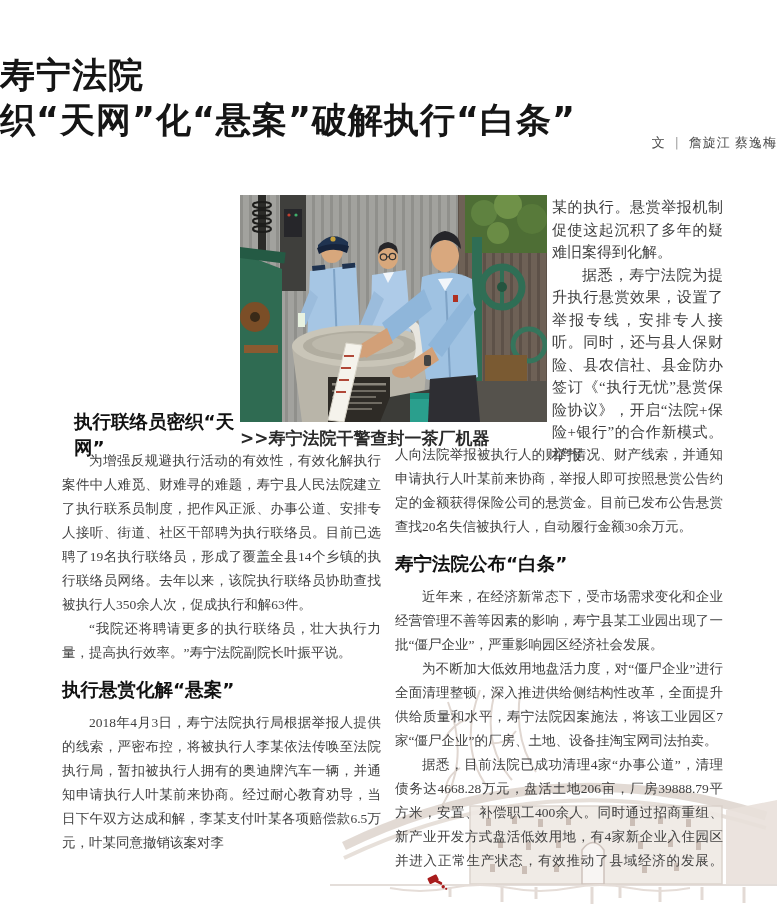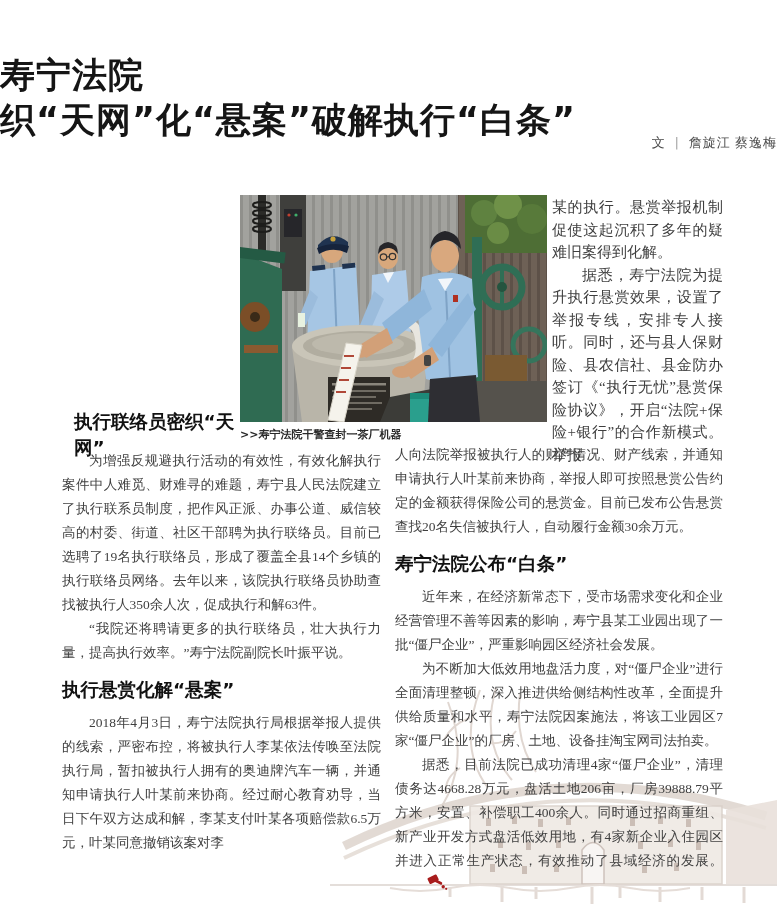--- a/index.html
+++ b/index.html
@@ -21,21 +21,21 @@
   .right-full{top:443px;left:395px;width:328px;font-size:13.5px;line-height:24px;}
   h2{font-family:"DejaVu Sans","Liberation Sans",sans-serif;font-weight:bold;color:#111;
      font-size:18.5px;margin:12px;}
   .h2-flow{margin:13px 0 9px 0;}
   .heading1{top:397px;left:62px;width:190px;line-height:26px;font-size:18.5px;
             font-family:"DejaVu Sans","Liberation Sans",sans-serif;font-weight:bold;color:#111;}
   
   .photo{top:195px;left:240px;width:307px;height:227px;background:#8f8f8b;}
   .photo svg{display:block;}
   .caption{top:427px;left:240px;width:330px;font-family:"DejaVu Sans","Liberation Sans",sans-serif;
-           font-size:11px;font-weight:600;color:#2a2a2a;}
+           font-size:17px;font-weight:600;color:#2a2a2a;}
   
   .gavel{display:inline-block;vertical-align:-2px;margin-left:5px;line-height:0;}
   
   .watermark{position:absolute;left:330px;top:688px;width:447px;height:217px;z-index:0;pointer-events:none;}
 </style>
 </head>
 <body>
 
 <div class="page">
 
@@ -208,32 +208,32 @@
   <div class="layer caption">&gt;&gt;寿宁法院干警查封一茶厂机器</div>
 
   <div class="layer right-narrow">
     <p>某的执行。悬赏举报机制促使这起沉积了多年的疑难旧案得到化解。</p>
     <p class="indent">据悉，寿宁法院为提升执行悬赏效果，设置了举报专线，安排专人接听。同时，还与县人保财险、县农信社、县金防办签订《“执行无忧”悬赏保险协议》，开启“法院+保险+银行”的合作新模式。举报</p>
   </div>
 
   <h2 class="layer heading1">执行联络员密织“天网”</h2>
 
   <div class="layer left-full">
-    <p class="indent">为增强反规避执行活动的有效性，有效化解执行案件中人难觅、财难寻的难题，寿宁县人民法院建立了执行联系员制度，把作风正派、办事公道、威信较高的村委、街道、社区干部聘为执行联络员。目前已选聘了19名执行联络员，形成了覆盖全县14个乡镇的执行联络员网络。去年以来，该院执行联络员协助查找被执行人350余人次，促成执行和解63件。</p>
+    <p class="indent">为增强反规避执行活动的有效性，有效化解执行案件中人难觅、财难寻的难题，寿宁县人民法院建立了执行联系员制度，把作风正派、办事公道、安排专人接听、街道、社区干部聘为执行联络员。目前已选聘了19名执行联络员，形成了覆盖全县14个乡镇的执行联络员网络。去年以来，该院执行联络员协助查找被执行人350余人次，促成执行和解63件。</p>
     <p class="indent">“我院还将聘请更多的执行联络员，壮大执行力量，提高执行效率。”寿宁法院副院长叶振平说。</p>
     <h2 class="h2-flow">执行悬赏化解“悬案”</h2>
     <p class="indent">2018年4月3日，寿宁法院执行局根据举报人提供的线索，严密布控，将被执行人李某依法传唤至法院执行局，暂扣被执行人拥有的奥迪牌汽车一辆，并通知申请执行人叶某前来协商。经过耐心教育劝导，当日下午双方达成和解，李某支付叶某各项赔偿款6.5万元，叶某同意撤销该案对李</p>
   </div>
 
   <div class="layer right-full">
     <p>人向法院举报被执行人的财产情况、财产线索，并通知申请执行人叶某前来协商，举报人即可按照悬赏公告约定的金额获得保险公司的悬赏金。目前已发布公告悬赏查找20名失信被执行人，自动履行金额30余万元。</p>
     <h2 class="h2-flow">寿宁法院公布“白条”</h2>
     <p class="indent">近年来，在经济新常态下，受市场需求变化和企业经营管理不善等因素的影响，寿宁县某工业园出现了一批“僵尸企业”，严重影响园区经济社会发展。</p>
     <p class="indent">为不断加大低效用地盘活力度，对“僵尸企业”进行全面清理整顿，深入推进供给侧结构性改革，全面提升供给质量和水平，寿宁法院因案施法，将该工业园区7家“僵尸企业”的厂房、土地、设备挂淘宝网司法拍卖。</p>
-    <p class="indent"><span>据悉，目前法院已成功清理4家“僵尸企业”，清理债务达4668.28万元，盘活土地206亩，厂房39888.79平方米，安置、补偿职工400余人。同时通过招商重组、新产业开发方式盘活低效用地，有4家新企业入住园区并进入正常生产状态，有效推动了县域经济的发展。</span><span class="gavel"><svg width="21" height="17" viewBox="0 0 21 17">
+    <p class="indent"><span>据悉，目前法院已成功清理4家“办事公道”，清理债务达4668.28万元，盘活土地206亩，厂房39888.79平方米，安置、补偿职工400余人。同时通过招商重组、新产业开发方式盘活低效用地，有4家新企业入住园区并进入正常生产状态，有效推动了县域经济的发展。</span><span class="gavel"><svg width="21" height="17" viewBox="0 0 21 17">
             <g fill="#a81c1c">
               <rect x="1" y="2" width="10" height="6.5" rx="1" transform="rotate(-26 6 5)"></rect>
               <rect x="6.5" y="6.5" width="9" height="2.8" rx="1.4" transform="rotate(26 11 8)"></rect>
               <circle cx="16.2" cy="12.8" r="1.7"></circle>
               <circle cx="19.2" cy="14.8" r="1.1"></circle>
             </g>
           </svg></span></p>
   </div>
 
 </div>

